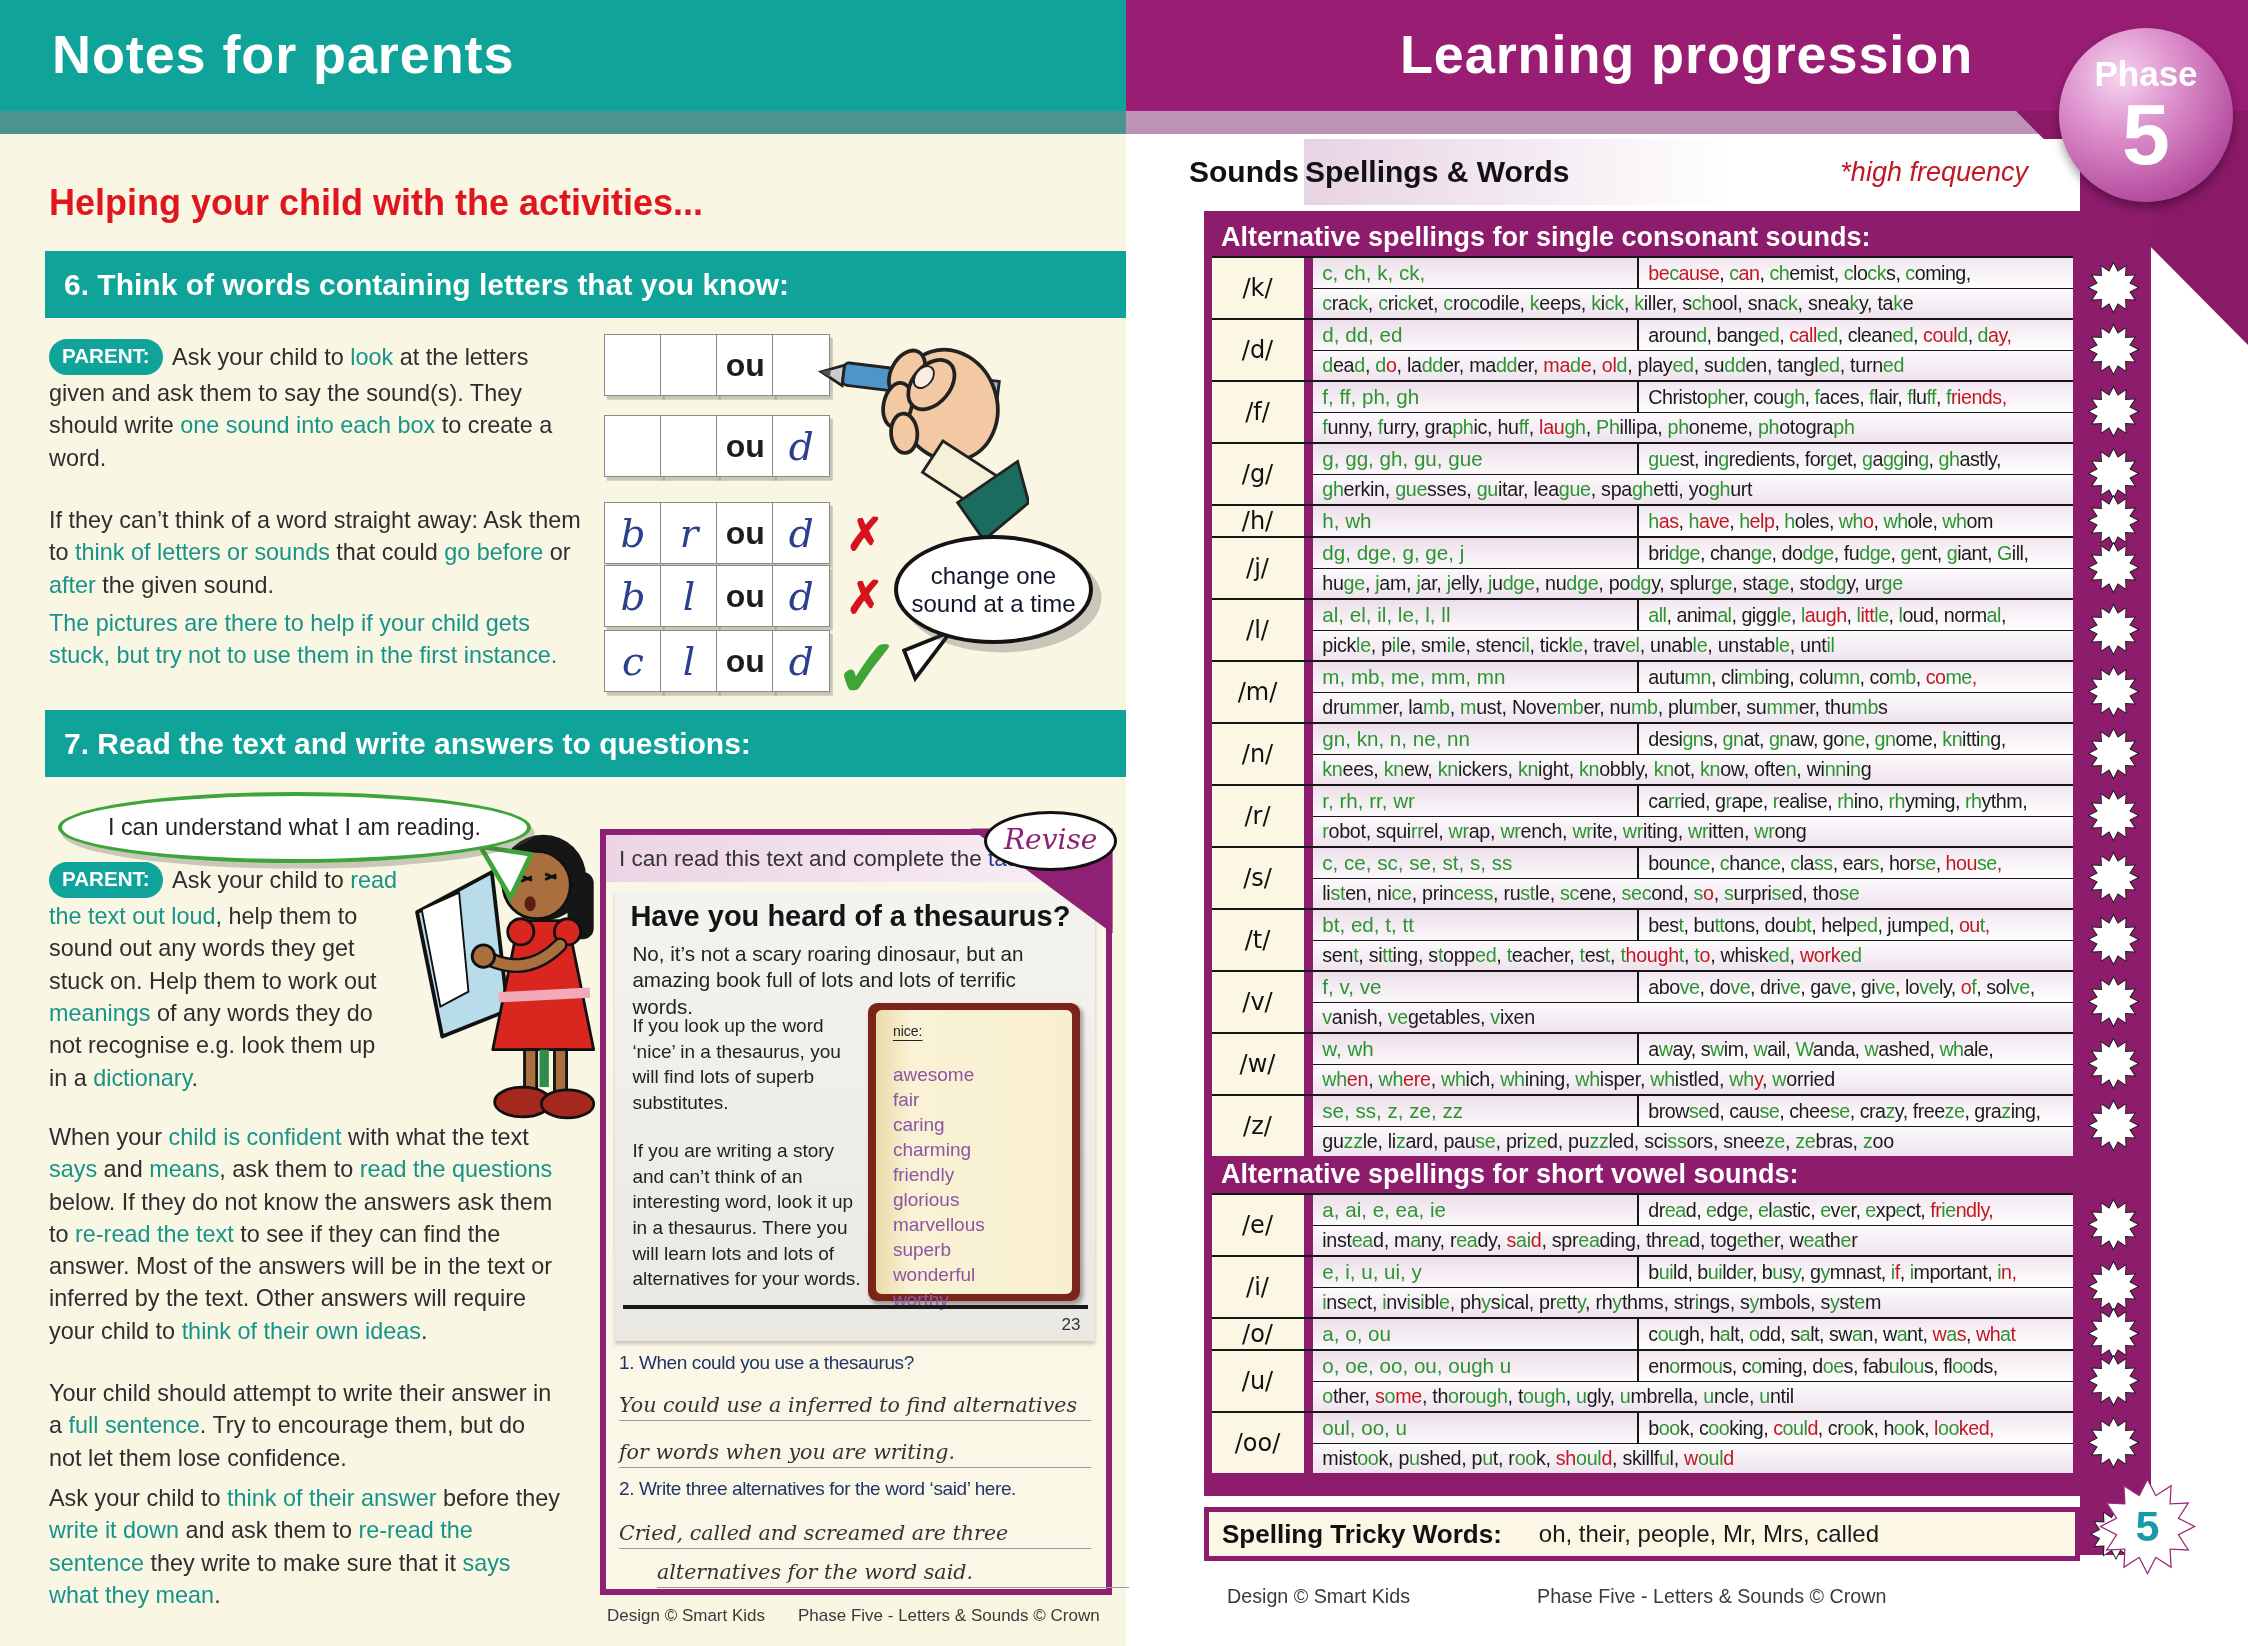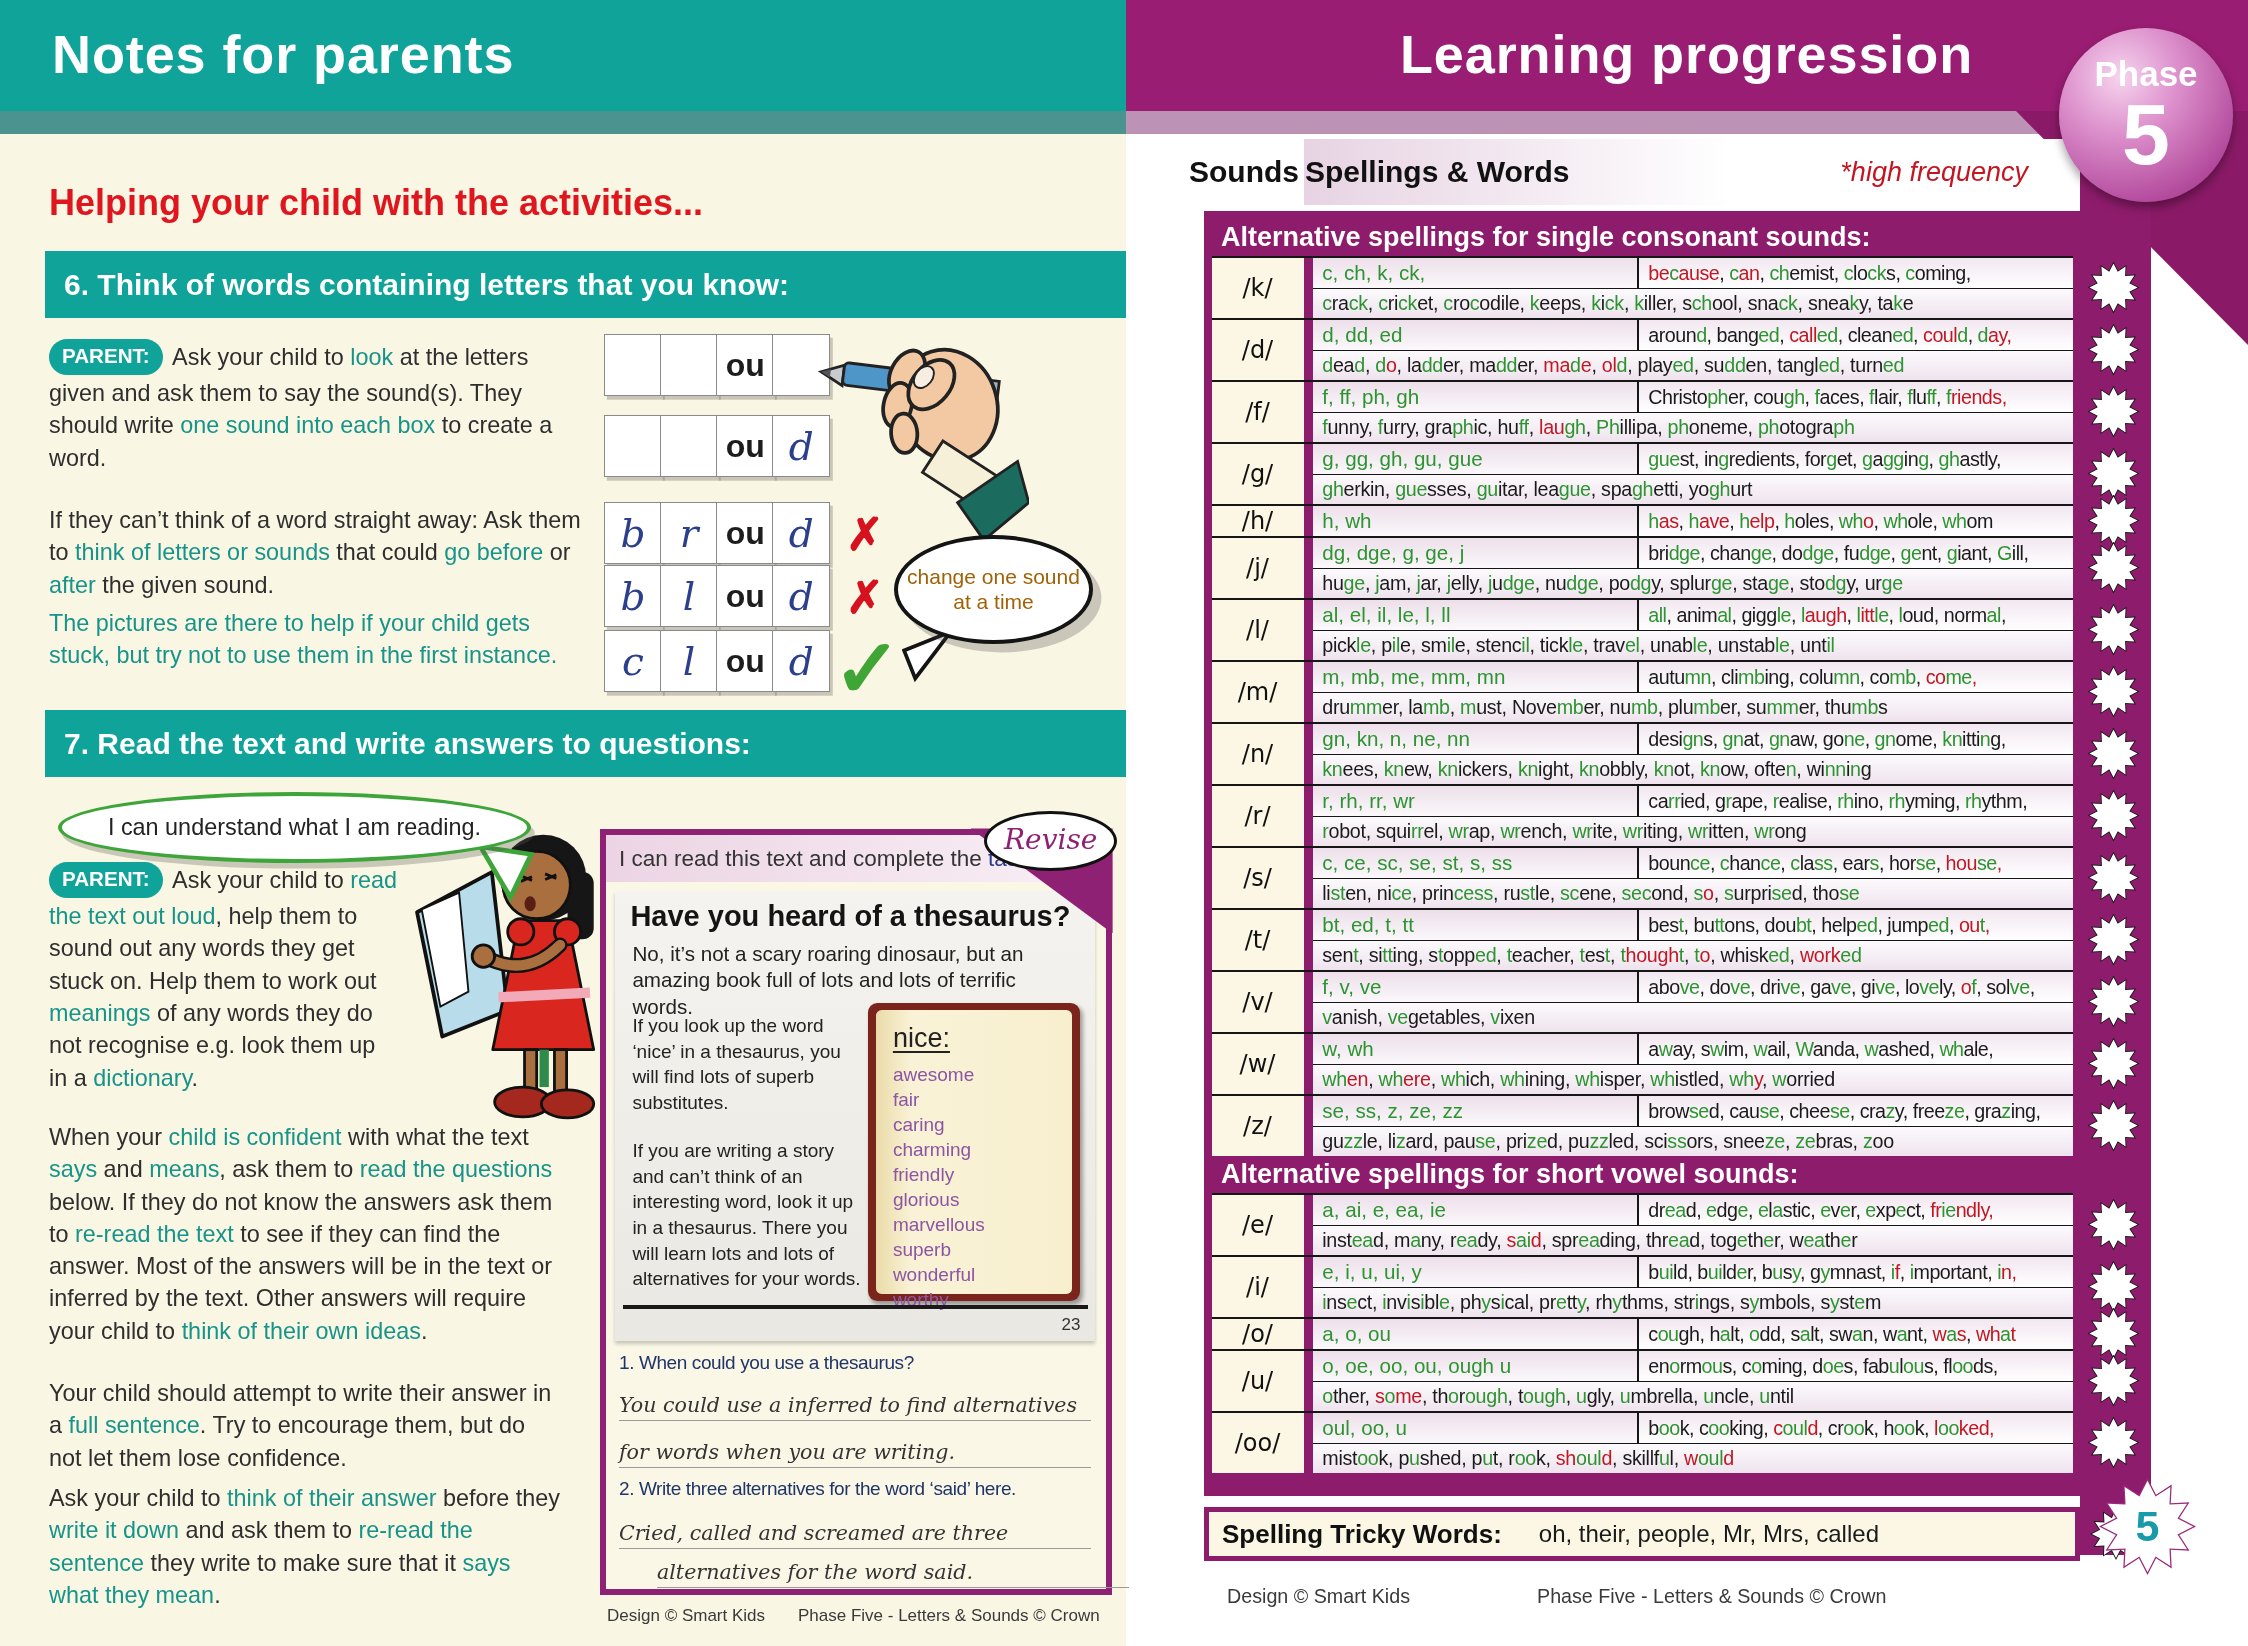--- a/index.html
+++ b/index.html
@@ -22,21 +22,21 @@
   .p6c { left:49px; top:607px; width:525px; }
   .parent-badge { display:inline-block; background:#10A39A; color:#fff; font-size:20.6px; font-weight:bold; padding:2.8px 13px 4.7px; border-radius:24px; margin-right:9.4px; transform:translateY(-1.9px); }
 
   
   #boxes-wrap { left:604px; top:334px; width:525px; height:394px; }
   .box-row { position:absolute; left:0; width:525px; height:66px; display:flex; }
   .lbox { width:58px; height:62px; background:#fff; border:1.9px solid #8a8a8a; box-shadow:2.8px 3.7px 0 rgba(110,110,100,.35); display:flex; align-items:center; justify-content:center; font-size:32px; font-weight:600; color:#1d1d1d; margin-right:-1.9px; }
   .lbox.hw { font-family:"DejaVu Serif",serif; font-style:italic; font-weight:normal; font-size:39px; color:#2B3F8C; }
   .xmark { position:absolute; left:242px; top:5.6px; font-size:45px; font-weight:bold; color:#D5121E; }
   .checkmark { position:absolute; left:229px; top:-9.4px; font-size:82px; font-weight:bold; color:#3FA535; }
-  #bubble-change { left:290px; top:201px; width:199px; height:109px; background:#fff; border:4.7px solid #141414; border-radius:50%; box-shadow:8.4px 8.4px 0 rgba(60,60,60,.25); display:flex; align-items:center; justify-content:center; text-align:center; font-size:21px; line-height:1.15; color:#a16207; z-index:3; }
+  #bubble-change { left:290px; top:201px; width:199px; height:109px; background:#fff; border:4.7px solid #141414; border-radius:50%; box-shadow:8.4px 8.4px 0 rgba(60,60,60,.25); display:flex; align-items:center; justify-content:center; text-align:center; font-size:24px; line-height:1.15; color:#0f172a; z-index:3; }
   #bubble-change-tail { left:298px; top:296px; z-index:2; }
 
   
   #bubble-read { left:58px; top:792px; width:473px; height:71px; background:#fff; border:4.7px solid #3DA53A; border-radius:50%; box-shadow:3.7px 5.6px 0 rgba(90,90,80,.3); display:flex; align-items:center; justify-content:center; font-size:23.4px; color:#222; z-index:3; }
   #bubble-read-tail { left:473px; top:843px; z-index:2; }
   #girl { left:403px; top:823px; }
   .p7a { left:49px; top:864px; width:349px; }
   .p7b { left:49px; top:1121px; width:513px; }
   .p7c { left:49px; top:1377px; width:513px; }
   .p7d { left:49px; top:1482px; width:513px; }
@@ -49,21 +49,21 @@
   .ws-head { width:100%; height:47px; background:linear-gradient(90deg,#ECD4E4,#F9F0F6); font-size:22.5px; line-height:47px; color:#333; padding-left:13px; white-space:nowrap; overflow:hidden; }
   .revise-tri { position:absolute; right:-6.6px; top:-6.6px; width:142px; height:105px; background:#8E2173; clip-path:polygon(0 0,100% 0,100% 100%); z-index:4; }
   .revise-bubble { position:absolute; right:-11.2px; top:-24px; width:133px; height:60px; background:#fff; border:3.7px solid #111; border-radius:50%; font-family:"DejaVu Serif",serif; font-style:italic; font-size:28px; color:#8E2173; text-align:center; line-height:52px; z-index:5; }
   .ws-article { position:absolute; left:9.4px; top:56px; width:480px; height:450px; background:linear-gradient(180deg,#F5F3EF,#EAE8E2); box-shadow:0 2.8px 3.7px rgba(0,0,0,.2); }
   .ws-title { padding:9.4px 0 0 15px; font-size:29px; font-weight:bold; color:#141414; }
   .ws-p1 { margin:7.5px 15px 0 17px; font-size:20.6px; line-height:1.28; color:#222; }
   .ws-col { position:absolute; left:17px; top:122px; width:229px; font-size:19px; line-height:1.35; color:#222; }
   .ws-col p + p { margin-top:22.5px; }
   .book { position:absolute; left:253px; top:112px; width:212px; height:298px; background:#7B241C; border-radius:9.4px; box-shadow:2.8px 3.7px 4.7px rgba(0,0,0,.35); }
   .book-pages { position:absolute; left:7.5px; top:6.6px; right:8.4px; bottom:6.6px; background:linear-gradient(90deg,#EADBA9 0%,#F9F2D6 18%,#F7EFCE 100%); border-radius:5.6px; }
-  .book-word { position:absolute; left:17px; top:13px; font-size:27px; color:#222; text-decoration:underline; text-underline-offset:3.7px; }
+  .book-word { position:absolute; left:17px; top:13px; font-size:14px; color:#222; text-decoration:underline; text-underline-offset:3.7px; }
   .book-list { position:absolute; left:17px; top:52px; list-style:none; font-size:19px; line-height:1.32; color:#8C56A4; }
   .ws-rule { position:absolute; left:7.5px; right:7.5px; bottom:32px; height:3.7px; background:#191919; }
   .ws-pageno { position:absolute; right:15px; bottom:5.6px; font-size:17px; color:#333; }
   .ws-q { position:absolute; left:13px; width:476px; font-size:19px; letter-spacing:-0.4px; color:#1F3568; }
   .q1 { top:517px; } .q2 { top:643px; }
   .ans { position:absolute; left:13px; width:472px; height:43px; border-bottom:1.9px solid #9a9a9a; font-family:"DejaVu Serif",serif; font-style:italic; font-size:20.6px; color:#333; display:flex; align-items:flex-end; padding-bottom:2.8px; }
   .a1l1 { top:543px; } .a1l2 { top:590px; } .a2l1 { top:671px; } .a2l2 { top:710px;margin-left:38px; }
 
   
   .hdr-right { left:1126px; top:0; width:1122px; height:111px; background:#981D73; }

